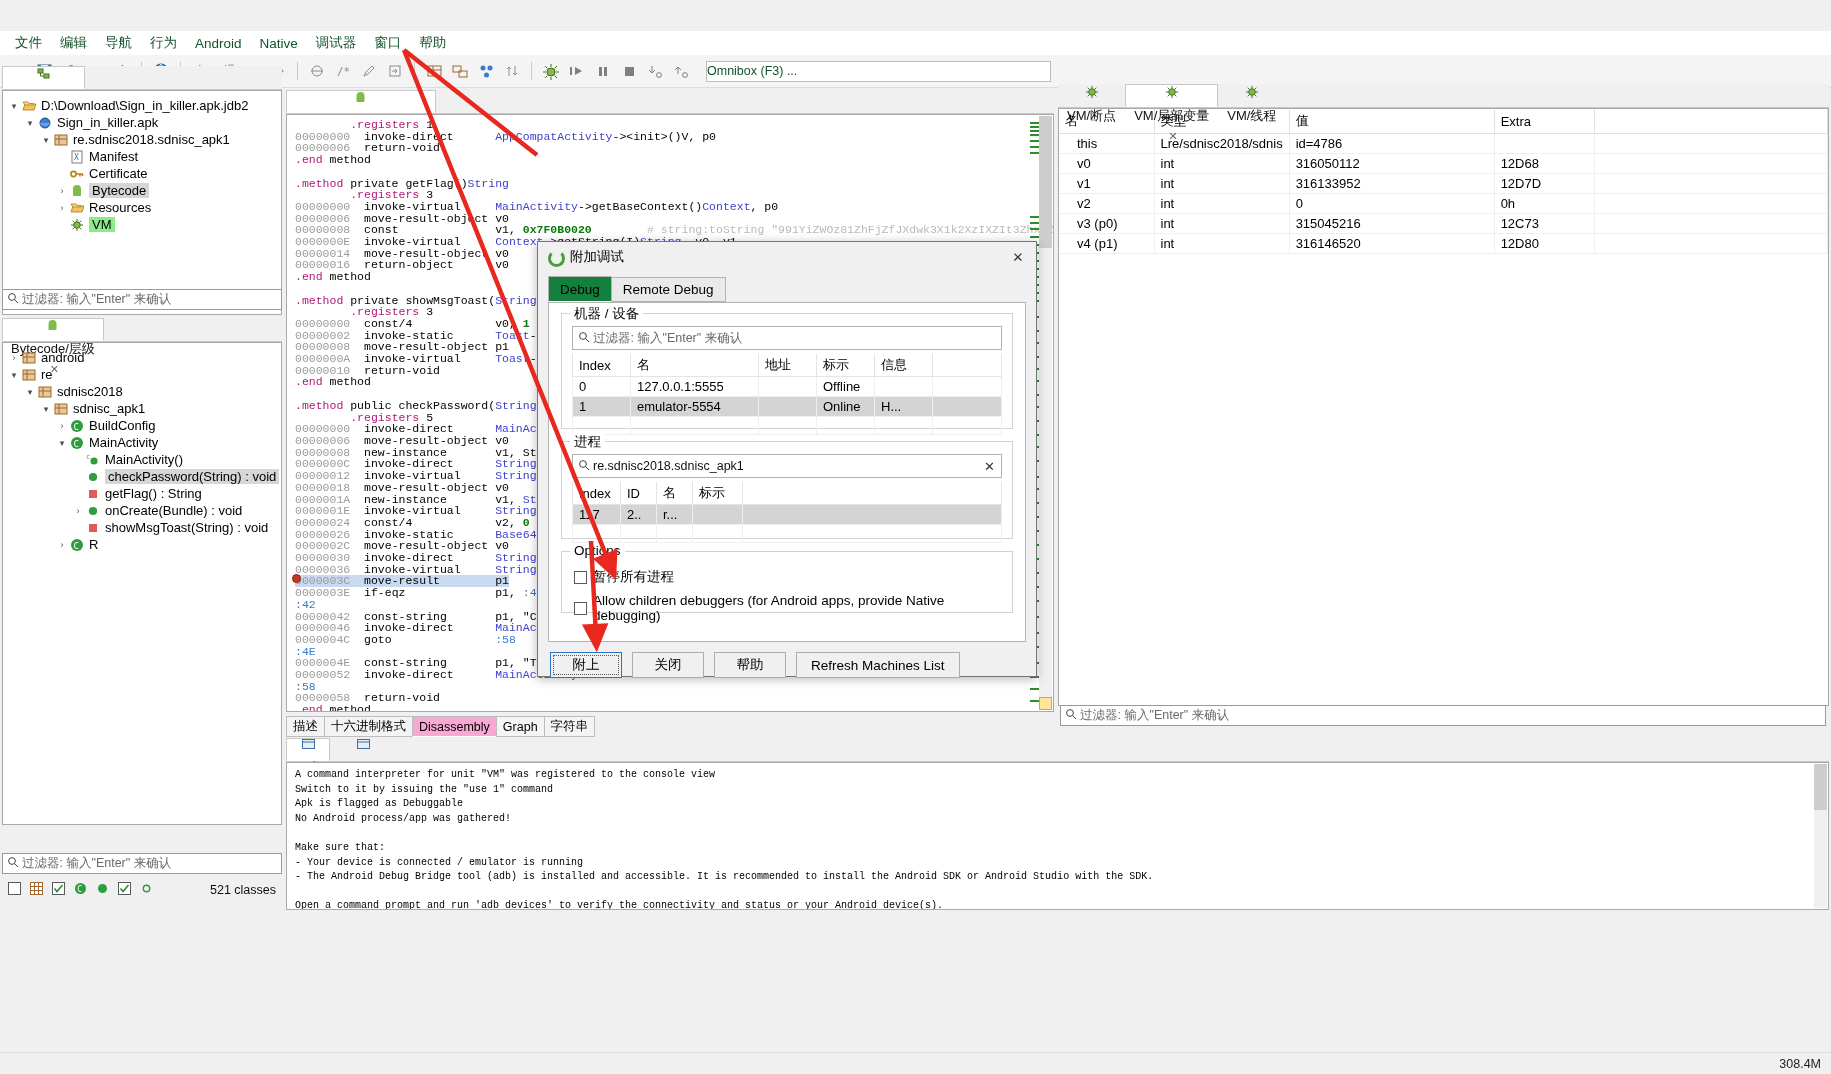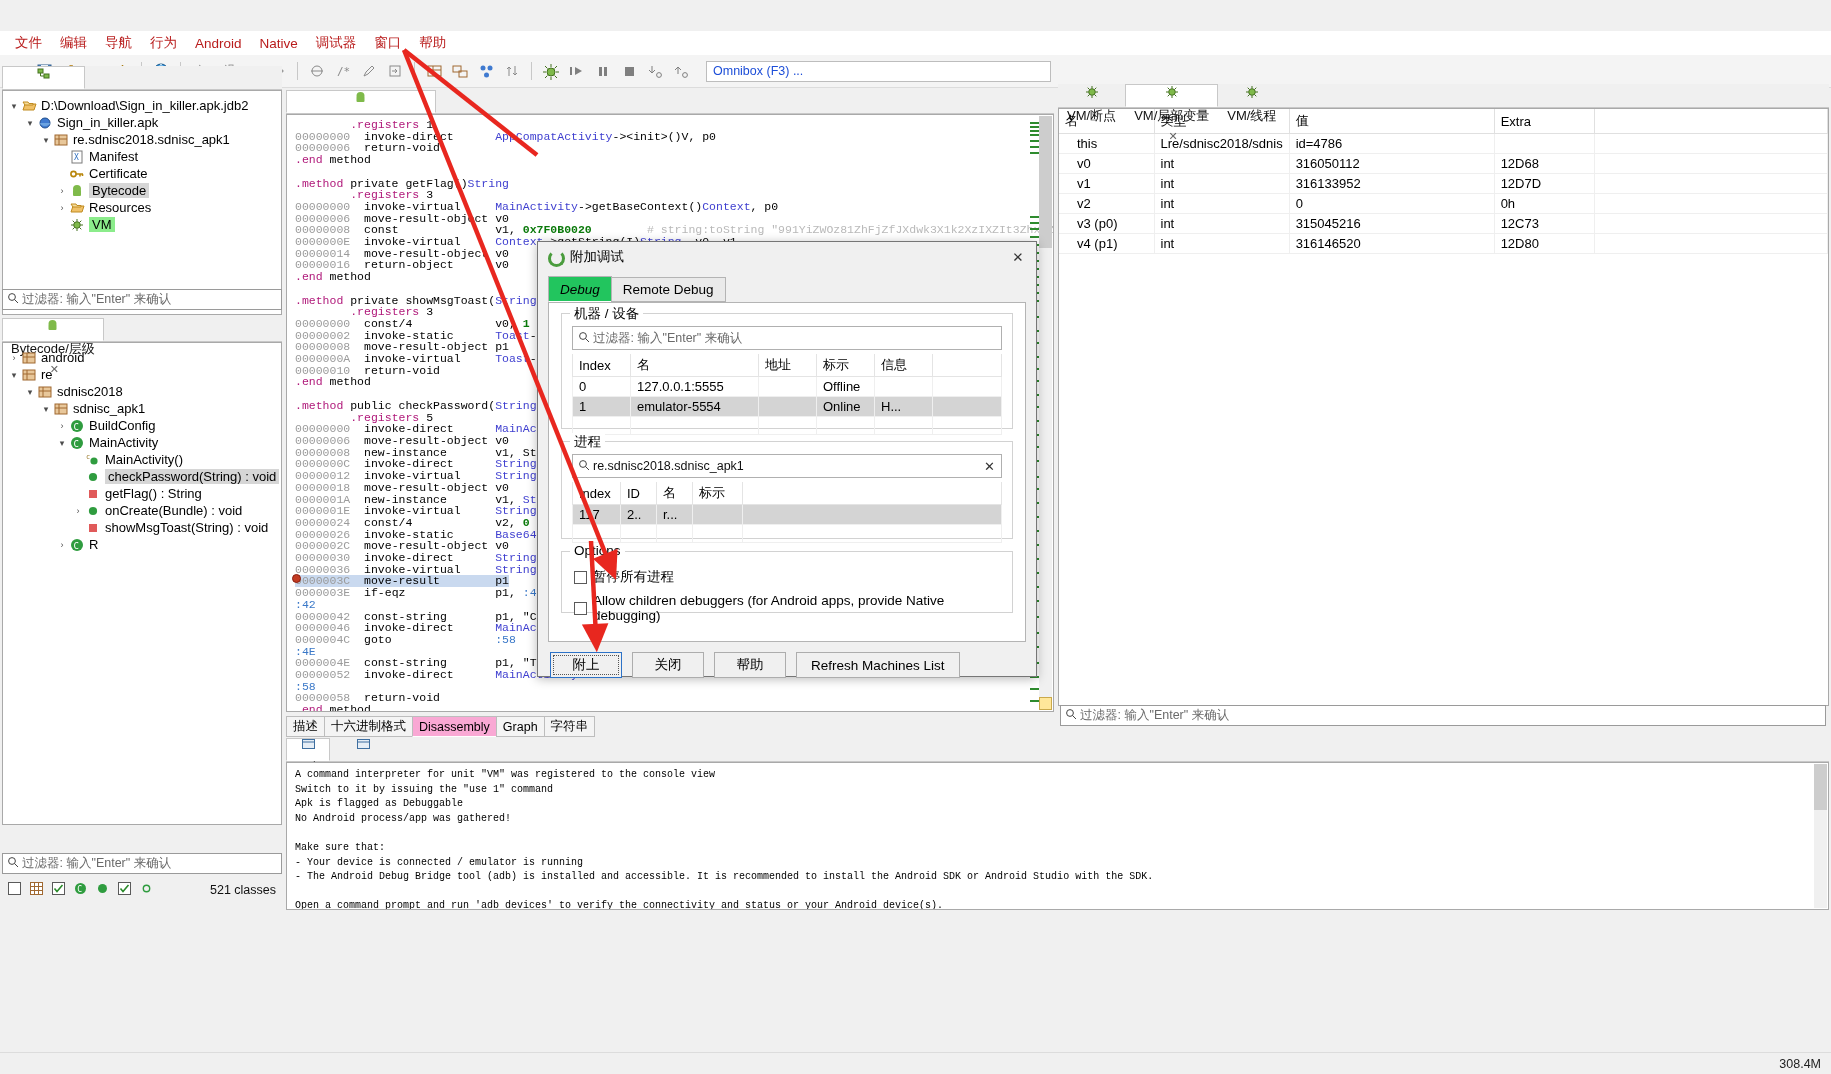--- a/index.html
+++ b/index.html
@@ -32,35 +32,35 @@
   .winbtns { margin-left:auto; display:flex; height:31px; }
   .winbtn { width:46px; height:31px; display:flex; align-items:center; justify-content:center;
             color:#3a3a3a; font-size:13px; }
   .winbtn svg { display:block; }
 
   
   .menubar {
     position:absolute; top:31px; left:0; width:1831px; height:24px;
     background:#ffffff; display:flex; align-items:center; padding-left:6px;
   }
-  .menubar .mi { padding:2px 9px; font-size:13.5px; color:#b91c1c; }
+  .menubar .mi { padding:2px 9px; font-size:13.5px; color:#14532d; }
 
   
   .toolbar {
     position:absolute; top:55px; left:0; width:1831px; height:33px;
     background:#f4f4f4; display:flex; align-items:center; padding-left:5px;
     border-bottom:1px solid #dcdcdc;
   }
   .tbtn { width:22px; height:24px; margin:0 2px; display:flex; align-items:center;
           justify-content:center; position:relative; }
   .tsep { width:1px; height:18px; background:#c8c8c8; margin:0 6px; }
   .omnibox {
     margin-left:12px; width:345px; height:21px; border:1px solid #bdbdbd;
-    background:#fff; display:flex; align-items:center; padding-left:6px;
-    color:#1d4ed8; font-size:12.5px;
+    background:#fff; display:flex; align-items:center; 
+    color:#14532d; font-size:12.5px;
   }
 
   
   .panel-tabrow {
     height:24px; background:#f0f0f0; display:flex; align-items:flex-end;
     border-bottom:1px solid #c8c8c8;
   }
   .ptab {
     height:23px; display:flex; align-items:center; padding:0 8px;
     font-size:13px; background:#f0f0f0; color:#111;
@@ -201,21 +201,21 @@
   }
   .dlg-close {
     margin-left:auto; width:36px; height:30px; display:flex; align-items:center;
     justify-content:center; color:#333;
   }
   .dlg-tabs { display:flex; margin:4px 10px 0 10px; align-items:flex-end; height:26px; }
   .dtab {
     height:25px; padding:0 11px; display:flex; align-items:center; font-size:13.5px;
     border:1px solid #b4b4b4; background:#eaeaea; margin-right:-1px;
   }
-  .dtab.active { background:#22c55e; border-bottom-color:#fff; height:26px;font-style:italic; }
+  .dtab.active { background:#15803d; border-bottom-color:#fff; height:26px; }
   .dlg-content {
     margin:0 10px; background:#fff; border:1px solid #b4b4b4; height:340px;
     padding:10px 12px; position:relative;
   }
   .grp { border:1px solid #d2d2d2; padding:12px 10px 10px 10px; margin-bottom:12px; position:relative; }
   .grp > .legend {
     position:absolute; top:-9px; left:8px; background:#fff; padding:0 4px; font-size:13.5px;
   }
   .dfilter {
     height:24px; border:1px solid #b0b0b0; background:#fff; display:flex; align-items:center;

